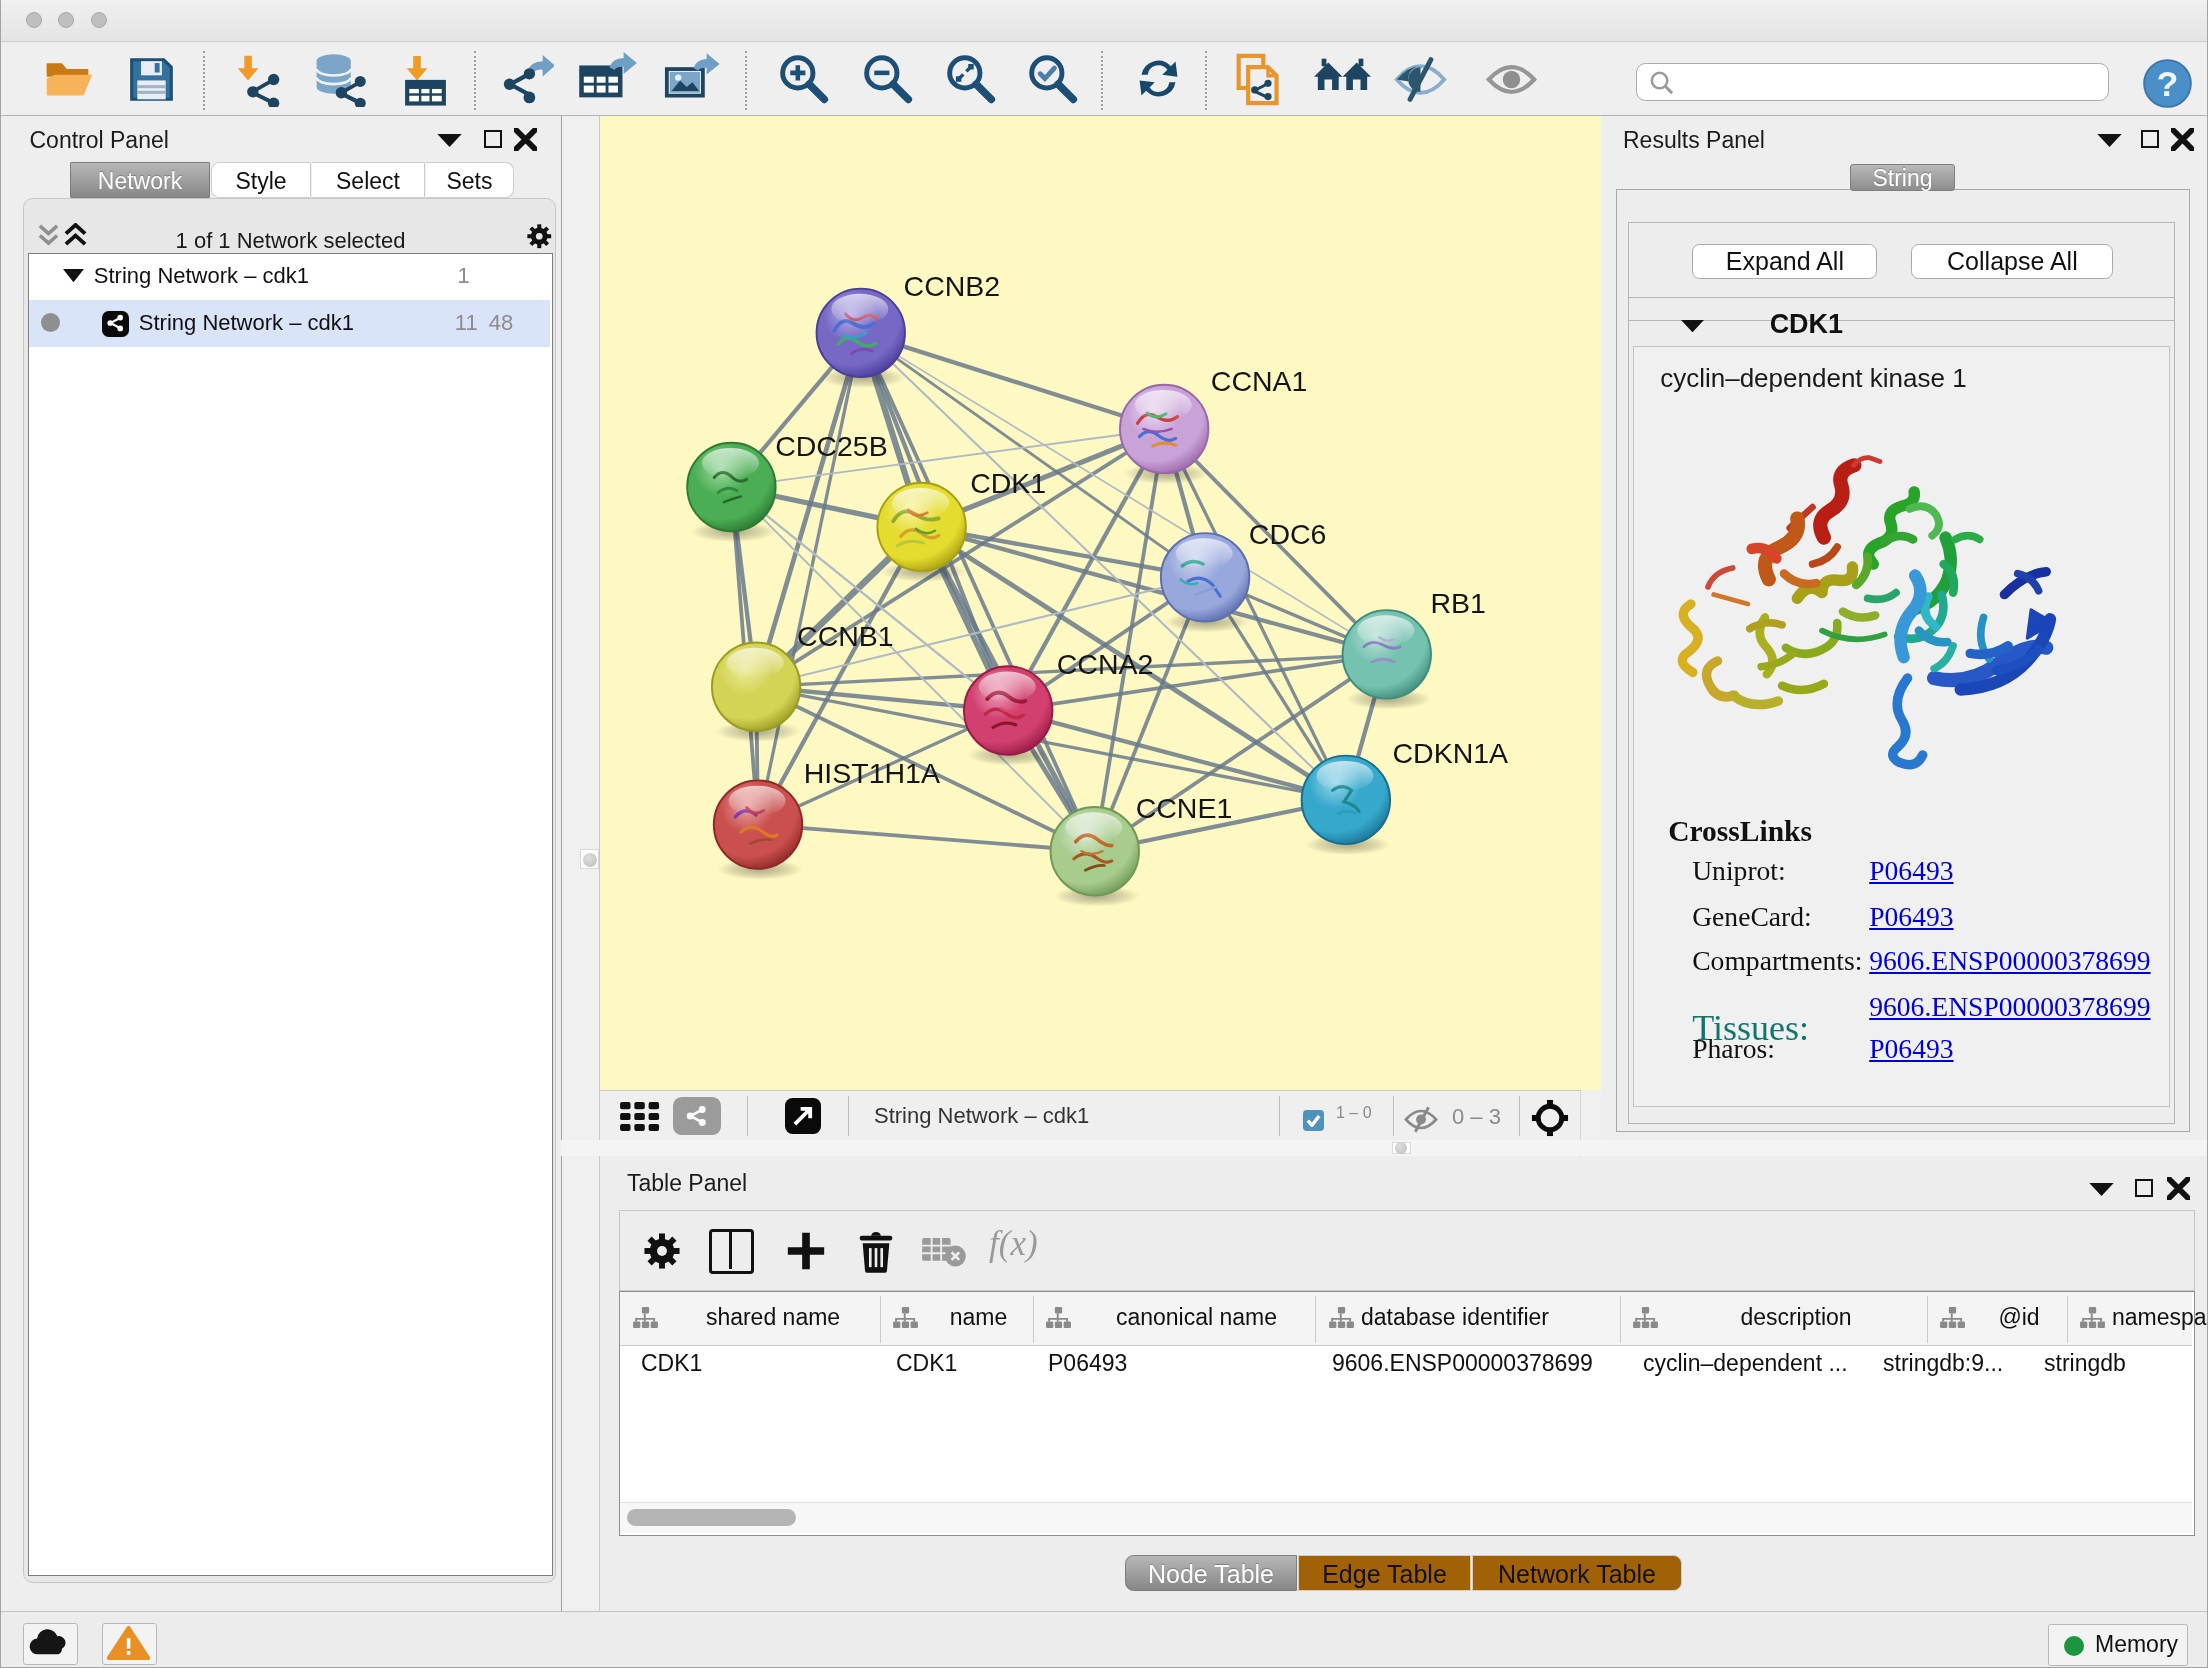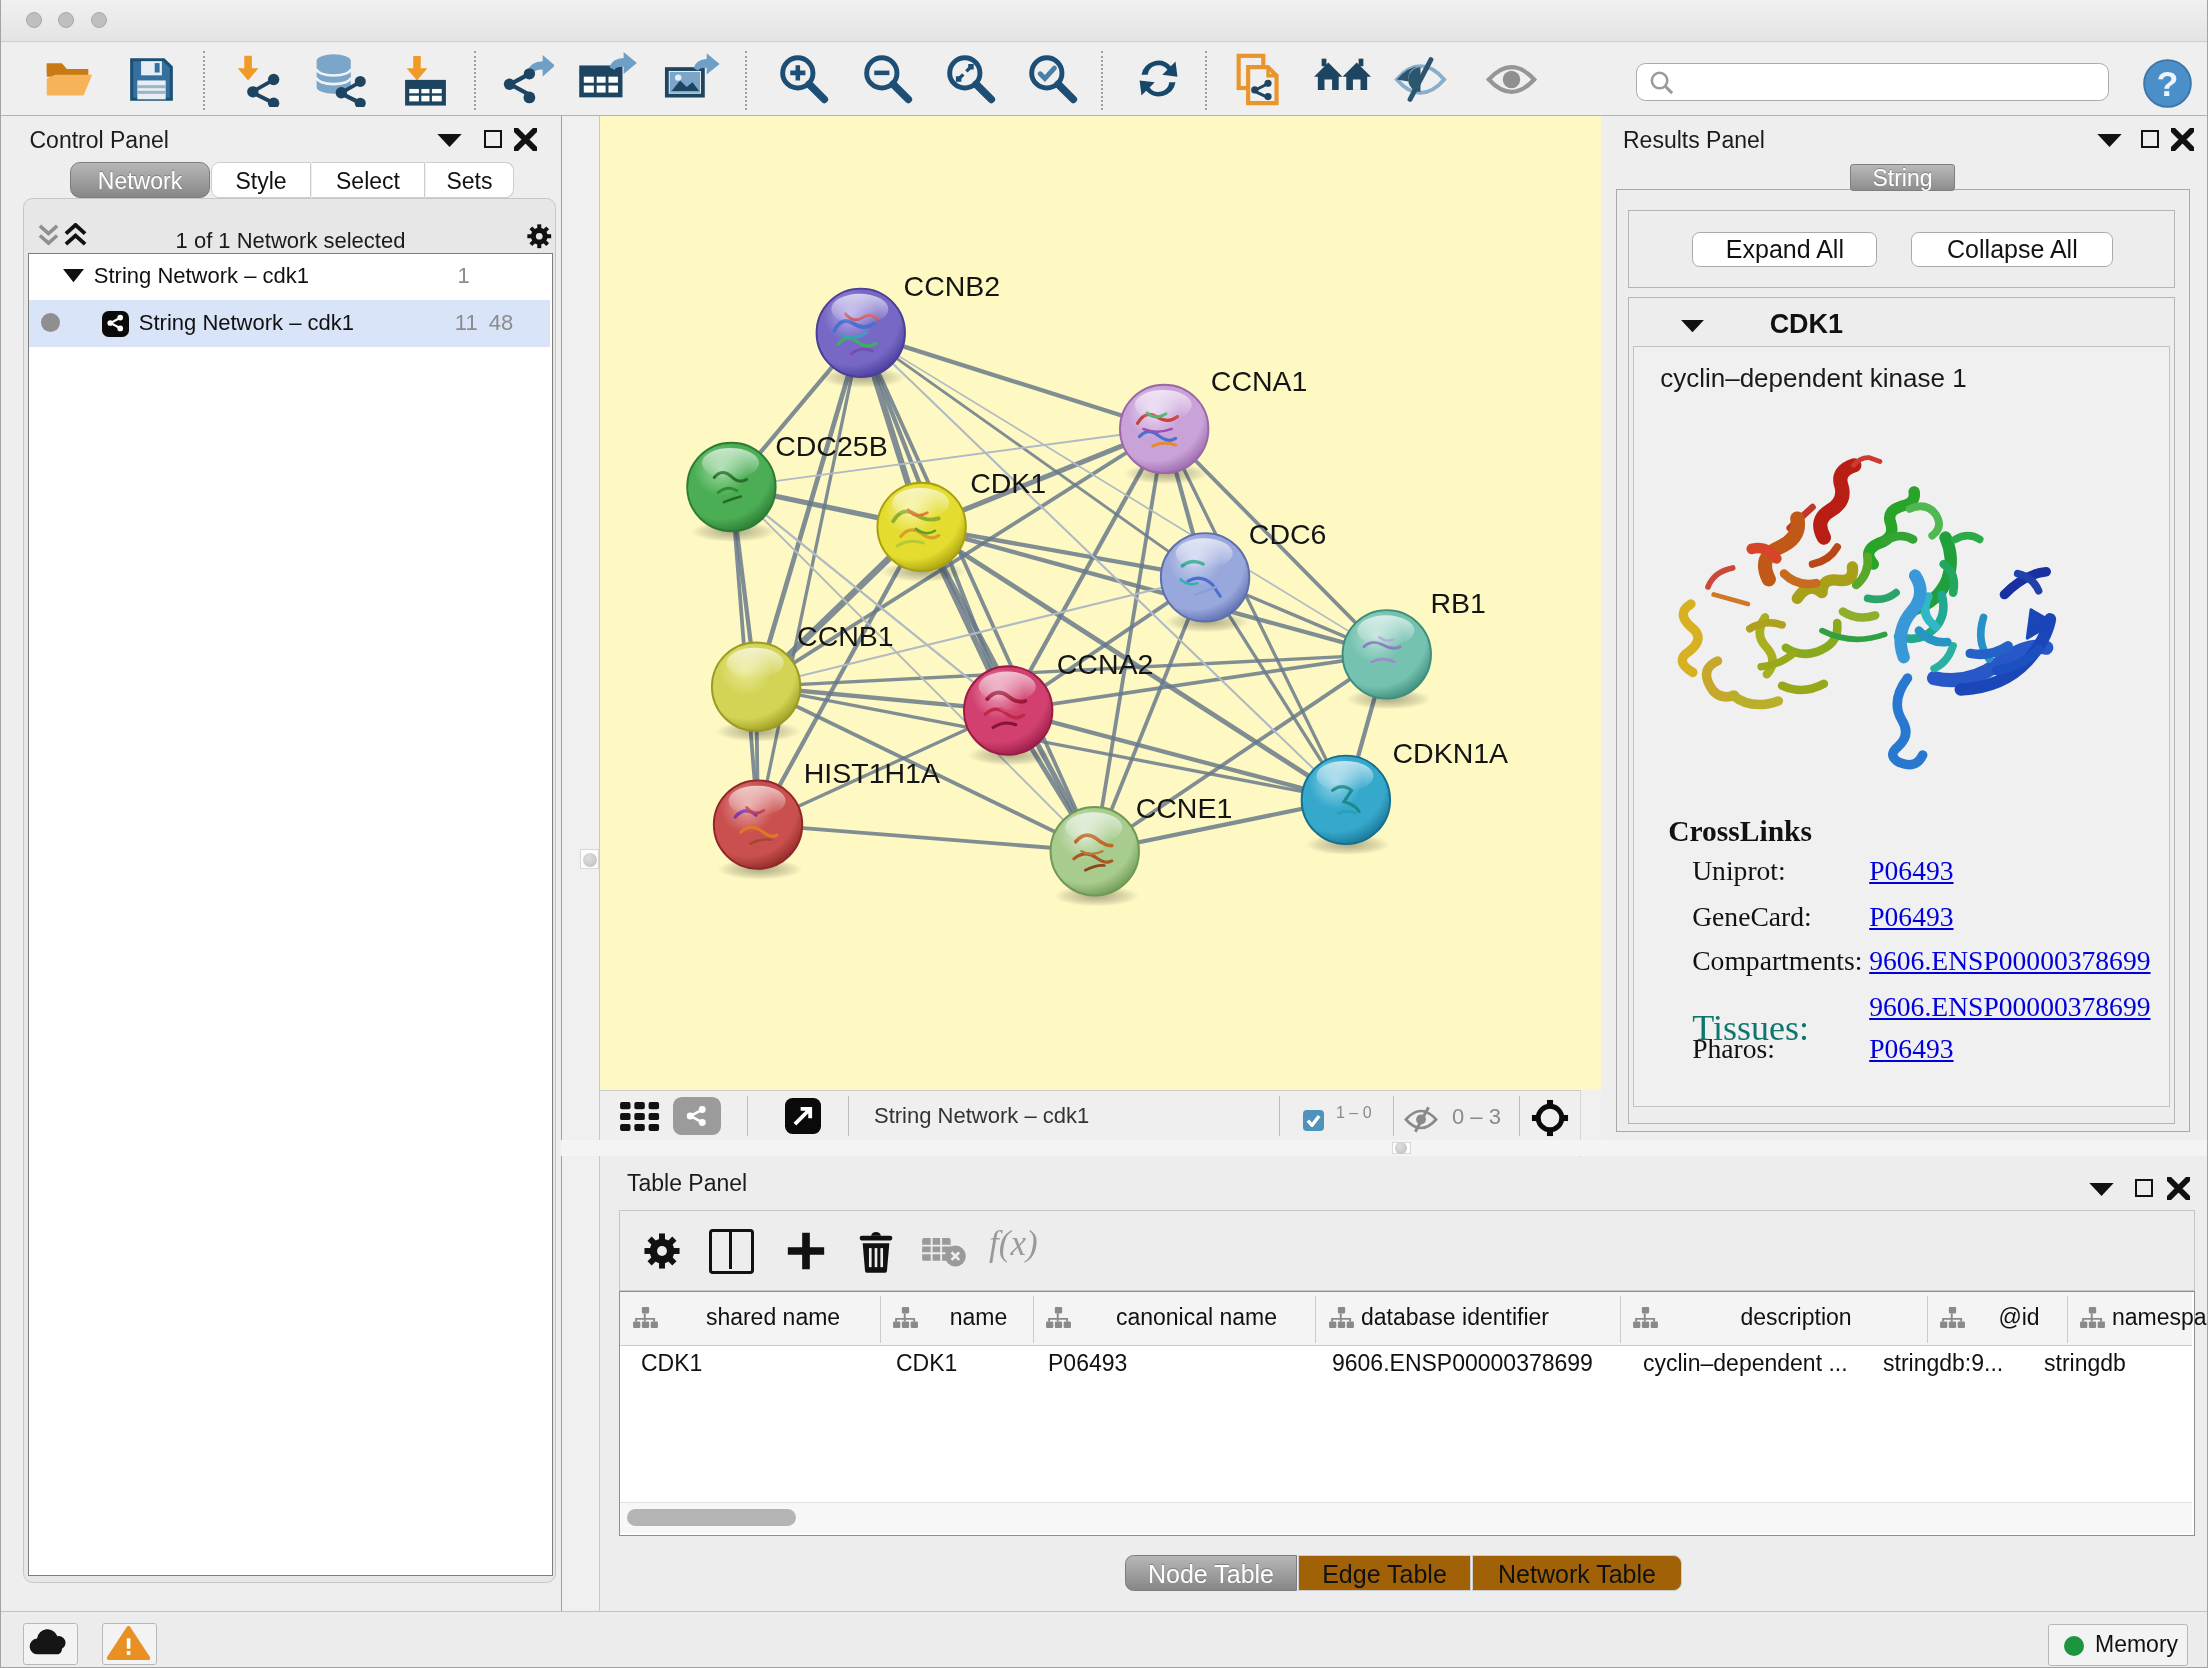--- a/index.html
+++ b/index.html
@@ -235,21 +235,21 @@
 
 <div class="cpanel">
 <span class="panel-title" style="position:absolute;left:28.5px;top:10.5px">Control Panel</span>
 <svg style="position:absolute;left:436px;top:16px" width="25" height="15" viewBox="0 0 13 8">
       <path d="M0 1 h13 l-6.5 7z" fill="#111"></path>
     </svg>
 <div style="position:absolute;left:483px;top:14.3px;width:18px;height:18px;border:2.9px solid #111"></div>
 <svg style="position:absolute;left:513px;top:12.4px" width="23" height="23" viewBox="0 0 12 12">
       <path d="M1 1 L11 11 M11 1 L1 11" stroke="#111" stroke-width="3" stroke-linecap="round"></path>
     </svg>
-<div class="tabseg tabsel" style="left:69px;width:140px;border-radius:10px">Network</div>
+<div class="tabseg tabsel" style="left:69px;width:140px;border-radius:1px">Network</div>
 <div class="tabseg" style="left:210px;width:100px;border-radius:8.6px 0 0 8.6px">Style</div>
 <div class="tabseg" style="left:311px;width:113px;border-left:none;border-radius:0">Select</div>
 <div class="tabseg" style="left:425px;width:88px;border-left:none;border-radius:0 8.6px 8.6px 0">Sets</div>
 <div class="cbox">
   <svg style="position:absolute;left:14.3px;top:25px" width="21" height="23" viewBox="0 0 11 12">
         <g fill="none" stroke="#8f8f8f" stroke-width="1.9">
           <path d="M1 1 l4.5 4 L10 1"></path>
           <path d="M1 6 l4.5 4 L10 6"></path>
         </g>
       </svg>
@@ -617,21 +617,21 @@
 <span class="panel-title" style="position:absolute;left:22px;top:10.5px">Results Panel</span>
 <svg style="position:absolute;left:496px;top:16px" width="25" height="15" viewBox="0 0 13 8">
       <path d="M0 1 h13 l-6.5 7z" fill="#111"></path>
     </svg>
 <div style="position:absolute;left:540px;top:14.3px;width:18px;height:18px;border:2.9px solid #111"></div>
 <svg style="position:absolute;left:570px;top:12.4px" width="23" height="23" viewBox="0 0 12 12">
       <path d="M1 1 L11 11 M11 1 L1 11" stroke="#111" stroke-width="3" stroke-linecap="round"></path>
     </svg>
 <div style="position:absolute;left:249px;top:48px;width:105px;height:27px;background:linear-gradient(#b9b9b9,#8d8d8d);border:1px solid #7f7f7f;border-radius:3px;color:#fff;font-size:23px;text-align:center;line-height:26px;text-shadow:0 -1px 1px rgba(0,0,0,.25);z-index:3">String</div>
 <div class="rbox">
-  <div style="position:absolute;left:11.4px;top:20px;width:547px;height:78px;border:1px solid #b5b5b5">
+  <div style="position:absolute;left:11.4px;top:32px;width:547px;height:99px;border:1px solid #b5b5b5">
     <div class="btn" style="left:63px;top:21px;width:185px;height:35px;line-height:32px">Expand All</div>
     <div class="btn" style="left:282px;top:21px;width:202px;height:35px;line-height:32px">Collapse All</div>
   </div>
   <div style="position:absolute;left:11.4px;top:107px;width:547px;height:827px;border:1px solid #b5b5b5">
     <svg style="position:absolute;left:52px;top:20px" width="23" height="14.3" viewBox="0 0 12 7.5">
           <path d="M0 1 h12 l-6 6.5z" fill="#111"></path>
         </svg>
     <span style="position:absolute;left:101px;width:152px;text-align:center;top:11.4px;font-size:27px;font-weight:bold;color:#111">CDK1</span>
     <div style="position:absolute;left:3.8px;top:48px;width:537px;height:761px;background:#f0f0f0;border:1px solid #c2c2c2">
       <span style="position:absolute;left:26px;top:16px;font-size:26px;color:#1a1a1a">cyclin–dependent kinase 1</span>

